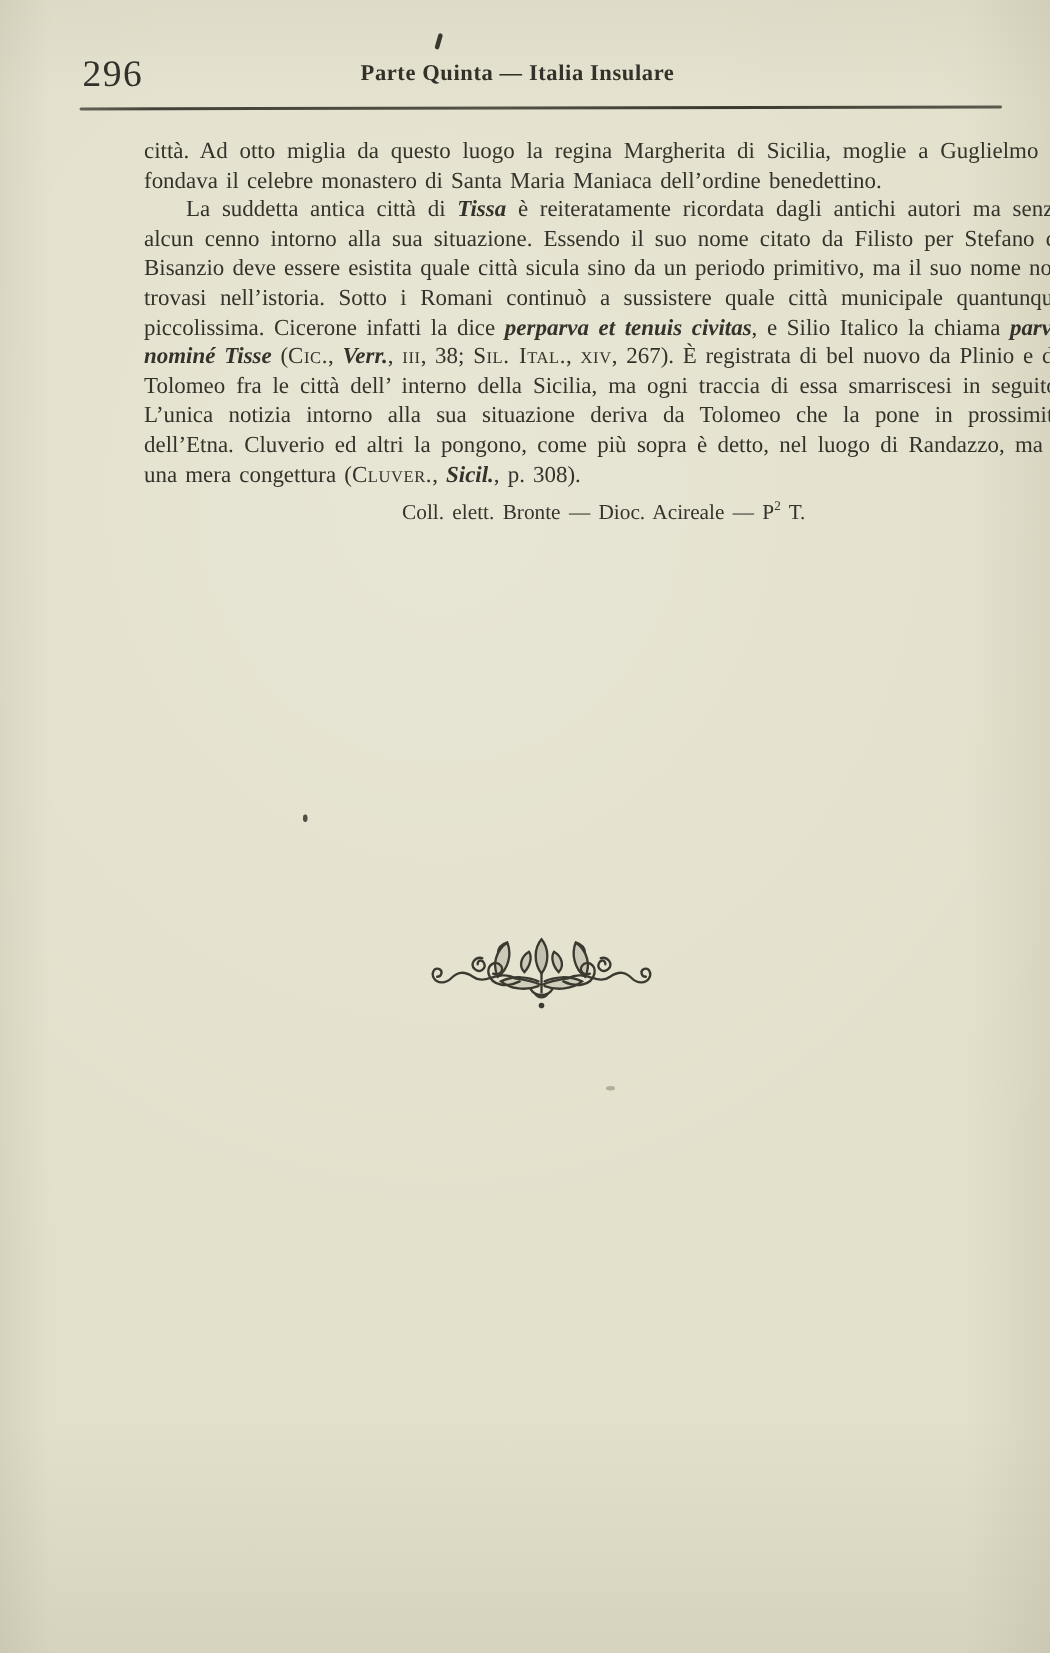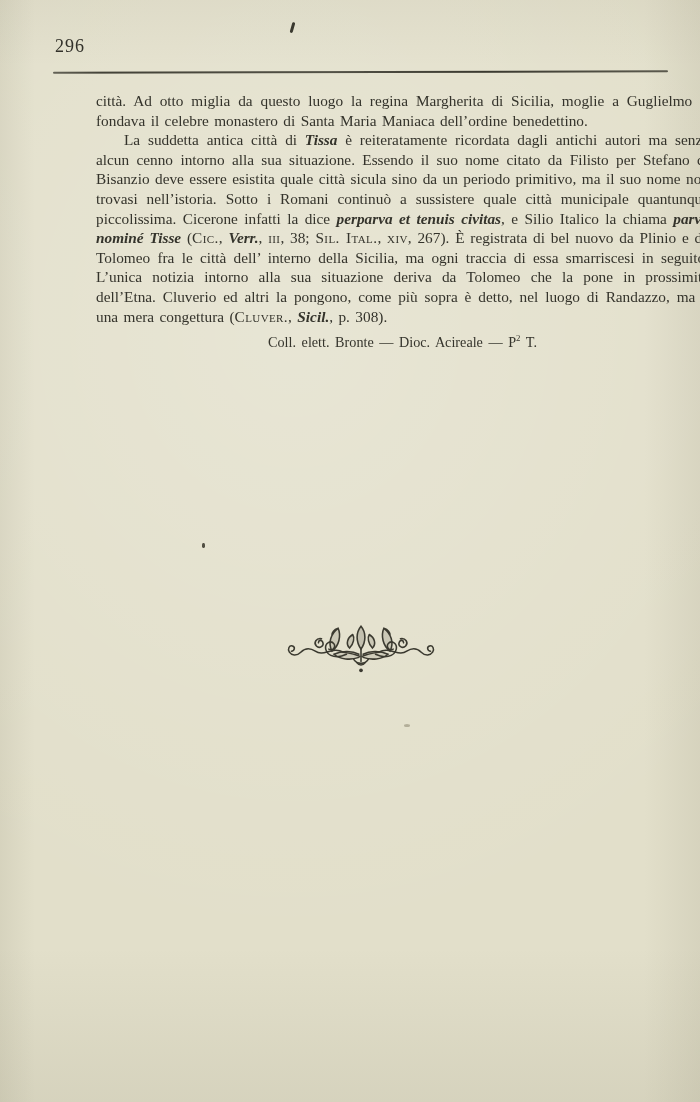--- a/index.html
+++ b/index.html
@@ -22,21 +22,21 @@
       linear-gradient(to right, rgba(110,105,80,0.10), rgba(110,105,80,0) 5%, rgba(110,105,80,0) 92%, rgba(110,105,80,0.10)),
       linear-gradient(to bottom, rgba(110,105,80,0.06), rgba(110,105,80,0) 6%, rgba(110,105,80,0) 86%, rgba(110,105,80,0.10));
     color: #32312a;
   }
 
   
   .page-number {
     position: absolute;
     left: 55px;
     top: 36px;
-    font-size: 18px;
+    font-size: 25px;
     letter-spacing: 1px;
   }
   .running-title {
     position: absolute;
     left: 0;
     right: 10px;
     top: 41px;
     text-align: center;
     font-size: 15px;
     font-weight: 700;
@@ -128,20 +128,21 @@
     border-radius: 50%;
   }
 </style>
 </head>
 <body>
 
 <div class="page">
 
   <div class="page-number">296</div>
 
+  <div class="running-title">Parte Quinta — Italia Insulare</div>
 
   <div class="header-rule"></div>
 
   <div class="artifact-top"></div>
 
   <div class="body-text">
     <p><span>città. Ad otto miglia da questo luogo la regina Margherita di Sicilia, moglie a Guglielmo I, fondava il celebre monastero di Santa Maria Maniaca dell’ordine benedettino.</span></p>
     <p class="indented"><span>La suddetta antica città di </span><span class="seg-i">Tissa</span><span> è reiteratamente ricordata dagli antichi autori ma senza alcun cenno intorno alla sua situazione. Essendo il suo nome citato da Filisto per Stefano di Bisanzio deve essere esistita quale città sicula sino da un periodo primitivo, ma il suo nome non trovasi nell’istoria. Sotto i Romani continuò a sussistere quale città municipale quantunque piccolissima. Cicerone infatti la dice </span><span class="seg-i">perparva et tenuis civitas</span><span>, e Silio Italico la chiama </span><span class="seg-i">parvo nominé Tisse</span><span> (</span><span class="seg-sc">Cic.</span><span>, </span><span class="seg-i">Verr.</span><span>, </span><span class="seg-sc">iii</span><span>, 38; </span><span class="seg-sc">Sil. Ital.</span><span>, </span><span class="seg-sc">xiv</span><span>, 267). È registrata di bel nuovo da Plinio e da Tolomeo fra le città dell’ interno della Sicilia, ma ogni traccia di essa smarriscesi in seguito. L’unica notizia intorno alla sua situazione deriva da Tolomeo che la pone in prossimità dell’Etna. Cluverio ed altri la pongono, come più sopra è detto, nel luogo di Randazzo, ma è una mera congettura (</span><span class="seg-sc">Cluver.</span><span>, </span><span class="seg-i">Sicil.</span><span>, p. 308).</span></p>
     <div class="attribution-line"><span>Coll. elett. Bronte — Dioc. Acireale — P</span><span class="seg-sup">2</span><span> T.</span></div>
   </div>

